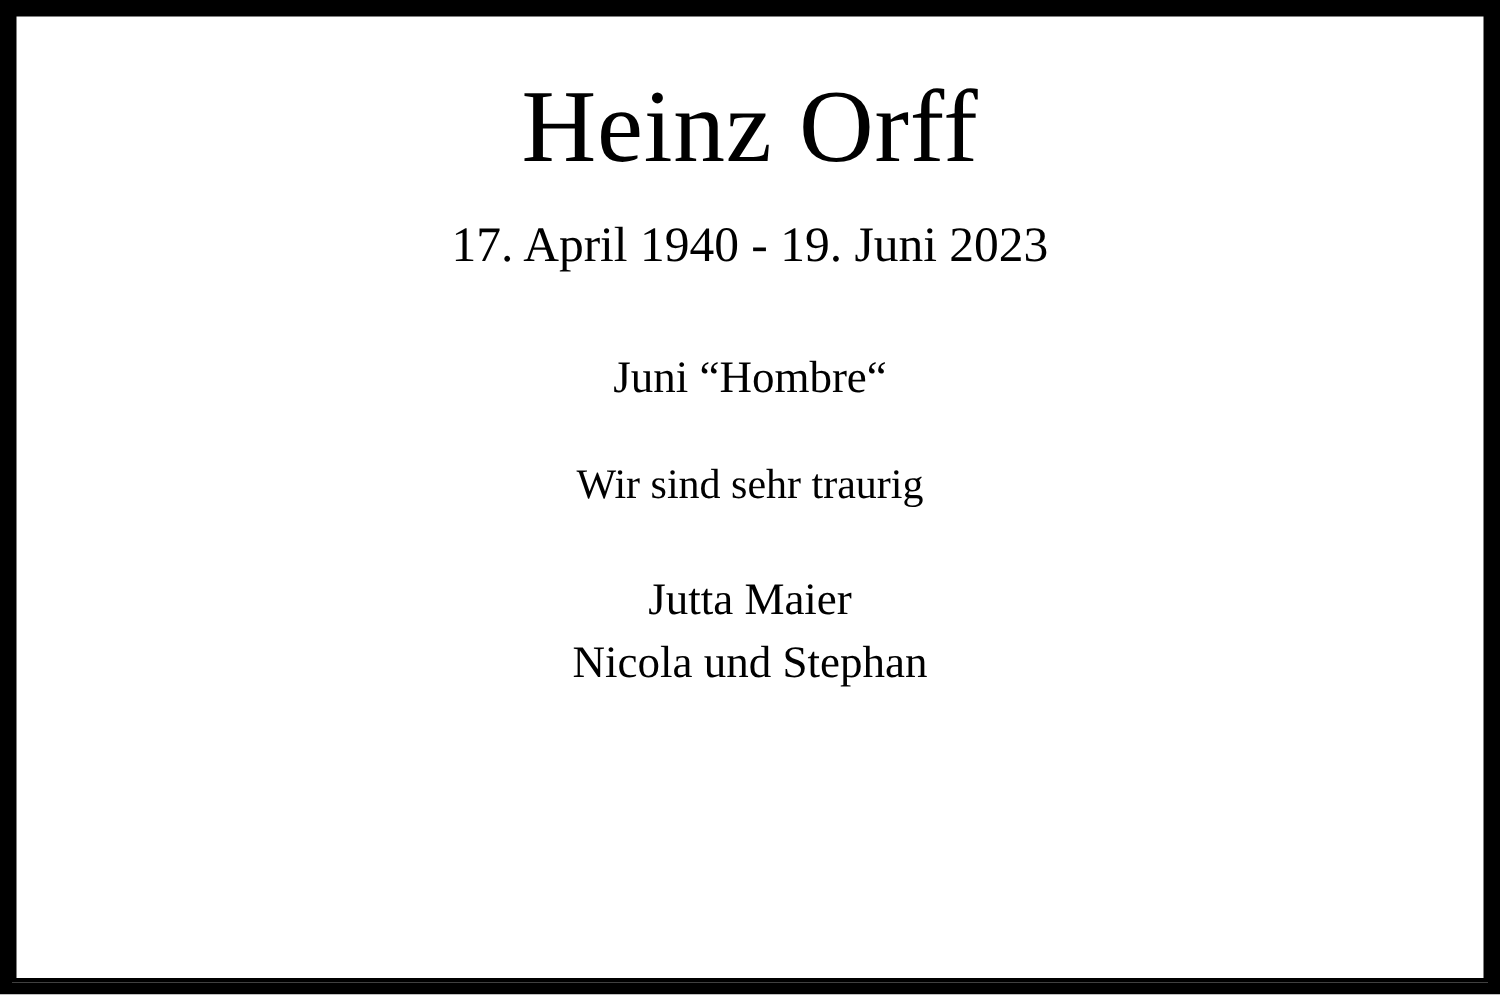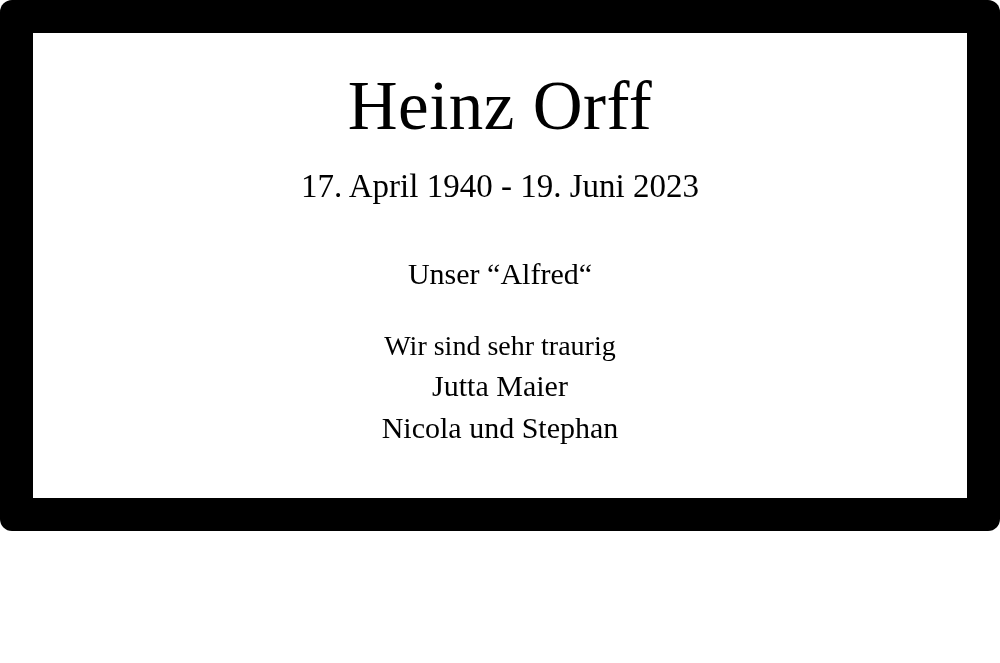--- a/index.html
+++ b/index.html
@@ -10,24 +10,23 @@
   body {
     width: 1000px;
     height: 663px;
     font-family: "Liberation Serif", serif;
     color: #000000;
     overflow: hidden;
   }
   .notice {
     box-sizing: border-box;
     width: 1000px;
-    height: 531px;
+    height: 663px;
     background: #000000;
-    padding: 30px;
-    border-radius: 12px;
+    padding: 8px;
   }
   .notice-inner {
     box-sizing: border-box;
     width: 100%;
     height: 100%;
     background: #ffffff;
     border: 3px solid #000000;
     display: flex;
     flex-direction: column;
     align-items: center;
@@ -51,41 +50,42 @@
     font-size: 30px;
     line-height: 1.35;
   }
   .block-message {
     margin-top: 32px;
     text-align: center;
     font-size: 28px;
     line-height: 1.35;
   }
   .block-family {
+    margin-top: 36px;
     text-align: center;
     font-size: 30px;
     line-height: 1.42;
   }
   .line {
     display: block;
     white-space: pre;
   }
 </style>
 </head>
 <body>
 
 <div class="notice">
   <div class="notice-inner">
 
     <h1 class="name">Heinz Orff</h1>
 
     <div class="dates">17. April 1940 - 19. Juni 2023</div>
 
     <div class="block-tribute">
-      <span class="line">Unser “Alfred“</span>
+      <span class="line">Juni “Hombre“</span>
     </div>
 
     <div class="block-message">
       <span class="line">Wir sind sehr traurig</span>
     </div>
 
     <div class="block-family">
       <span class="line">Jutta Maier</span>
       <span class="line">Nicola und Stephan</span>
     </div>

